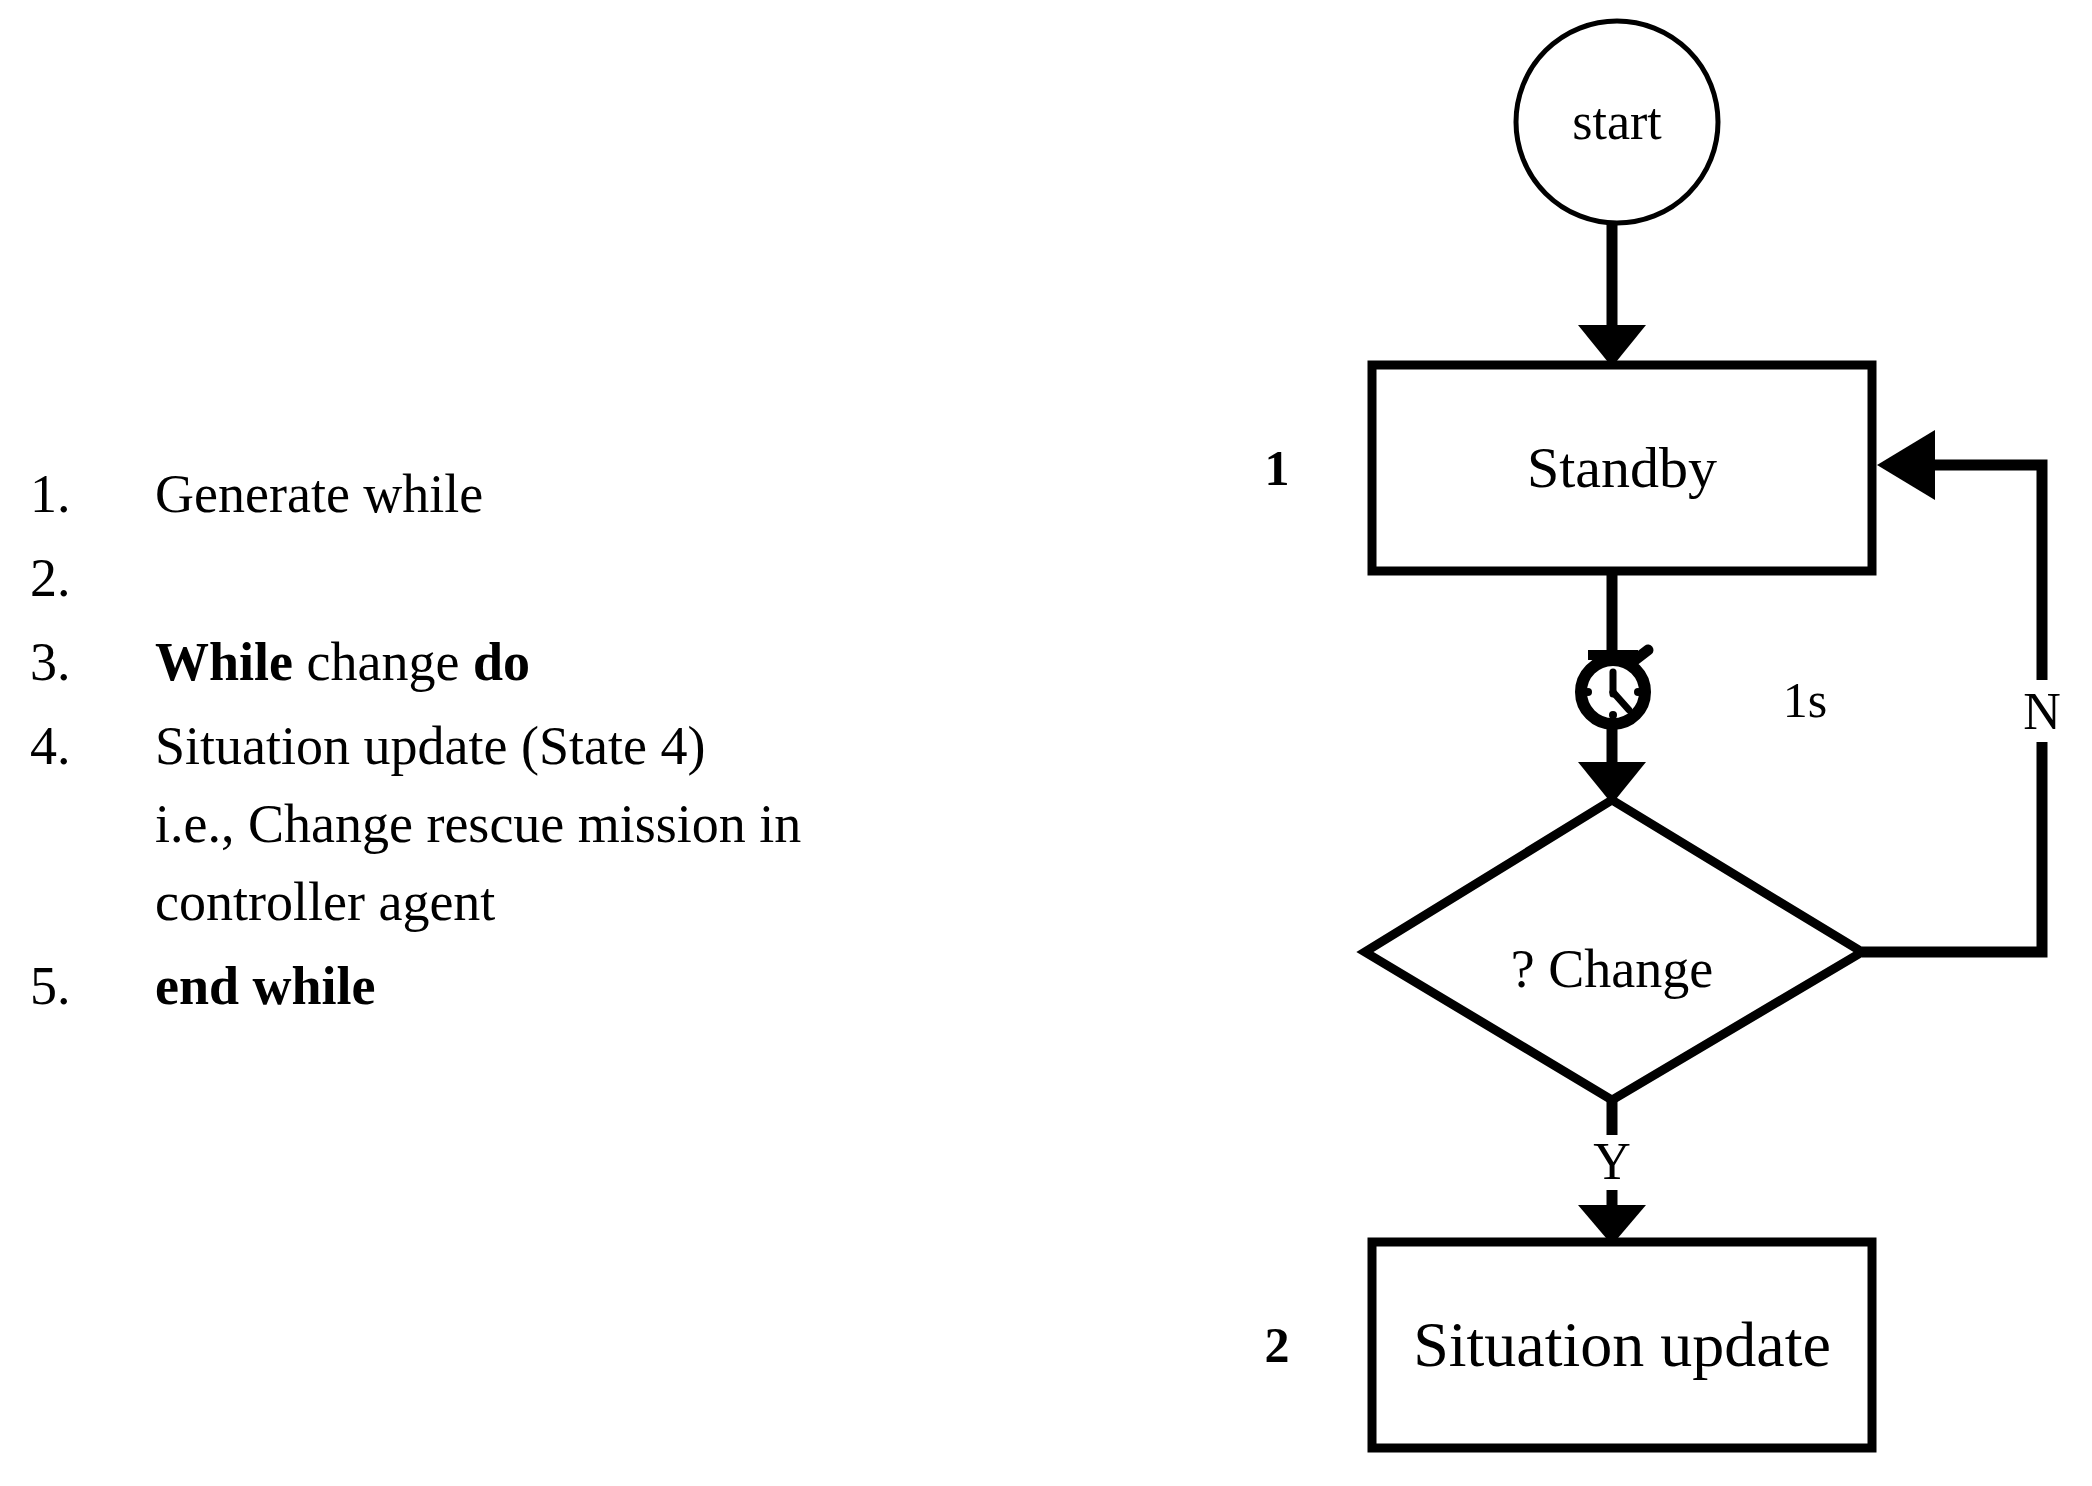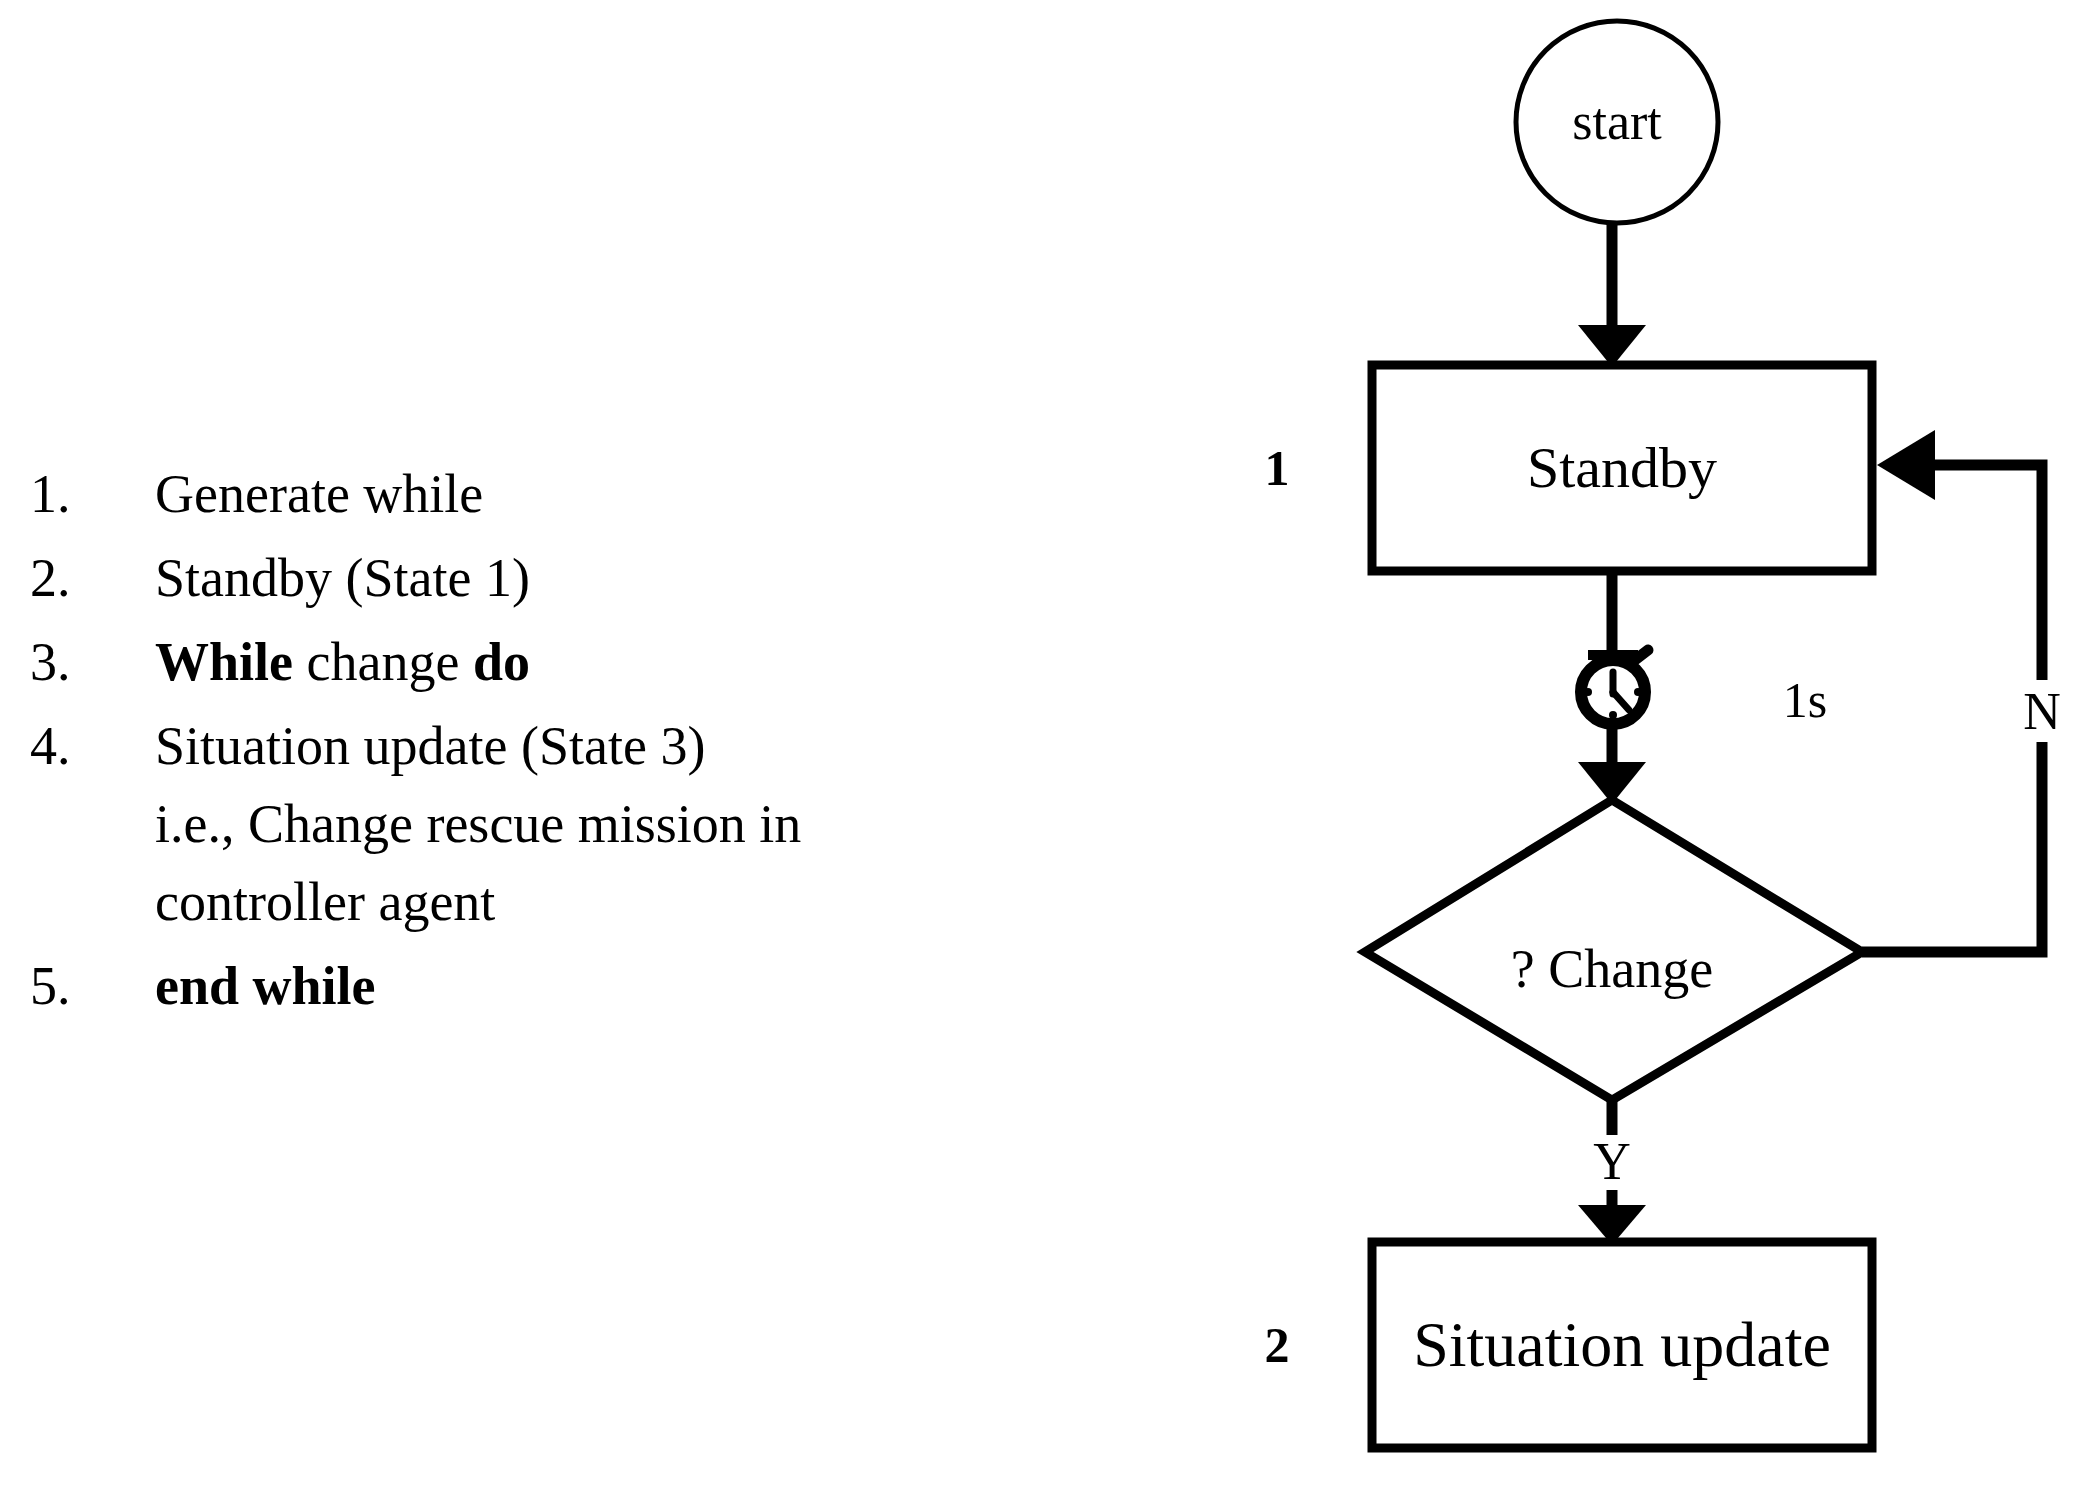--- a/index.html
+++ b/index.html
@@ -84,36 +84,33 @@
 
     <div class="pc-row">
       <div class="pc-num">1.</div>
       <div class="pc-body">
         <span class="ln">Generate while</span>
       </div>
     </div>
 
     <div class="pc-row">
       <div class="pc-num">2.</div>
-      <div class="pc-body">
-        <span class="ln">Standby (State 1)</span>
-      </div>
     </div>
 
     <div class="pc-row">
       <div class="pc-num">3.</div>
       <div class="pc-body">
         <span class="ln"><b>While</b><span> change </span><b>do</b></span>
       </div>
     </div>
 
     <div class="pc-row">
       <div class="pc-num">4.</div>
       <div class="pc-body">
-        <span class="ln">Situation update (State 3)</span>
+        <span class="ln">Situation update (State 4)</span>
         <span class="ln">i.e., Change rescue mission in</span>
         <span class="ln">controller agent</span>
       </div>
     </div>
 
     <div class="pc-row">
       <div class="pc-num">5.</div>
       <div class="pc-body">
         <span class="ln"><b>end while</b></span>
       </div>

